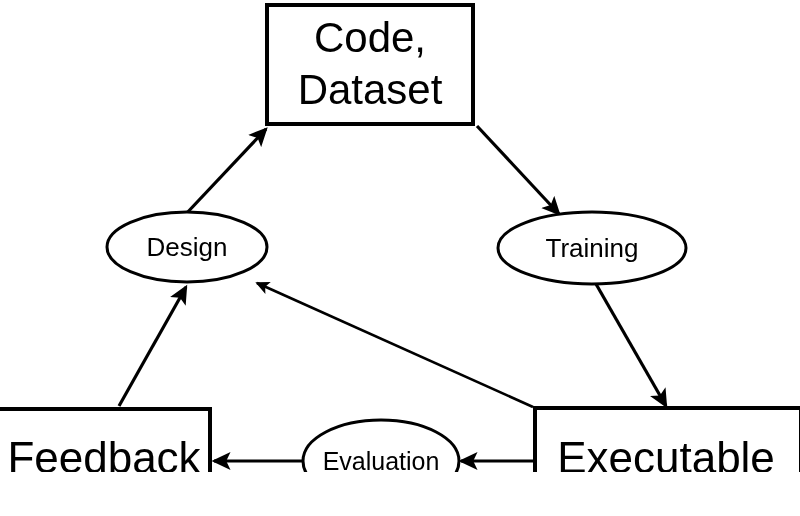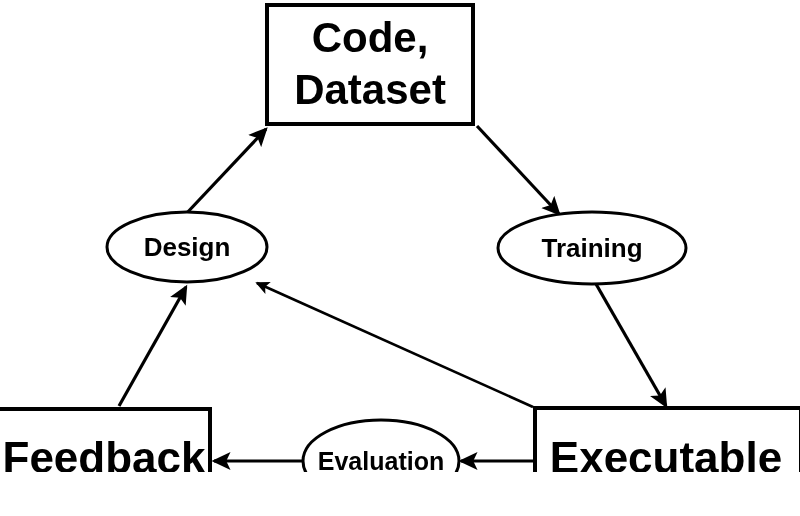--- a/index.html
+++ b/index.html
@@ -11,21 +11,20 @@
   body {
     font-family: "Liberation Sans", sans-serif;
     -webkit-font-smoothing: antialiased;
   }
   #diagram-root {
     position: relative;
     width: 800px;
     height: 472px;
     background: #ffffff;
     overflow: hidden;
-    font-weight: bold;
   }
   #diagram-svg {
     position: absolute;
     top: 0;
     left: 0;
     width: 800px;
     height: 516px;
     display: block;
   }
   .node-shape {

